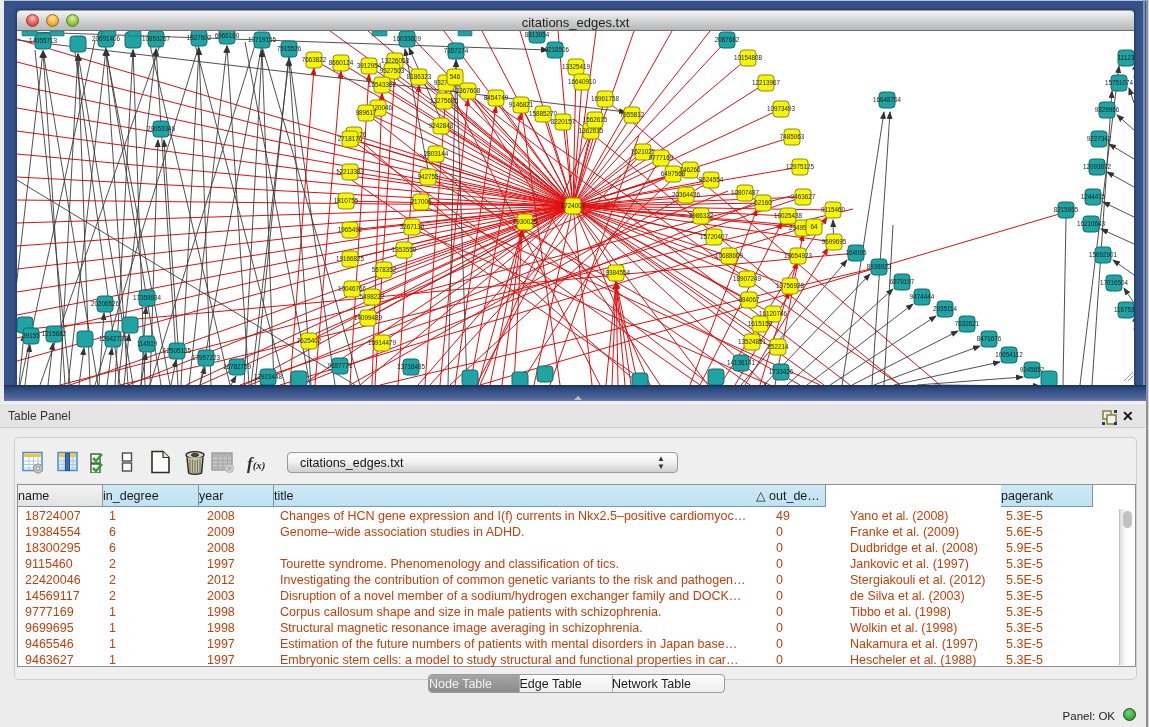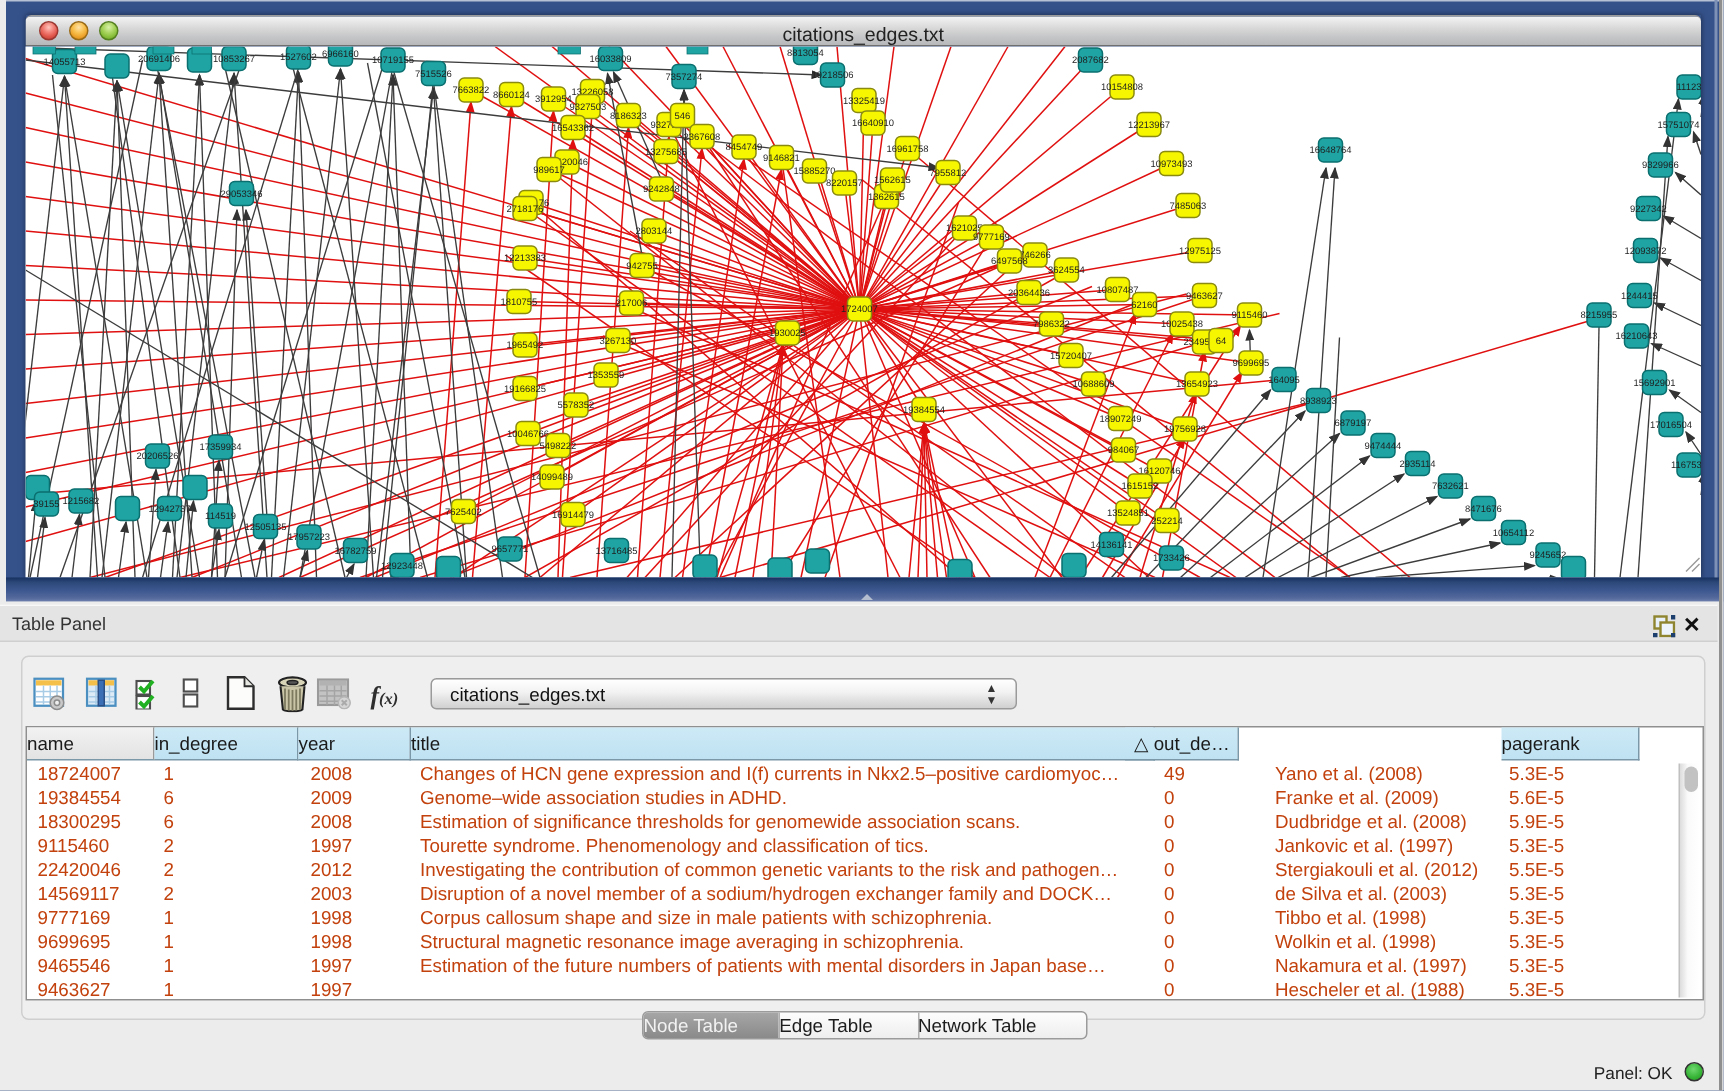--- a/index.html
+++ b/index.html
@@ -688,21 +688,20 @@
           <span class="c" style="left:189px">2009</span>
           <span class="c" style="left:262px;width:489px">Genome–wide association studies in ADHD.</span>
           <span class="c" style="left:758px">0</span>
           <span class="c" style="left:832px;width:148px">Franke et al. (2009)</span>
           <span class="c" style="left:988px">5.6E-5</span>
         </div>
 <div class="tr" style="top:55px">
           <span class="c" style="left:7px">18300295</span>
           <span class="c" style="left:91px">6</span>
           <span class="c" style="left:189px">2008</span>
-          <span class="c" style="left:262px;width:489px">Estimation of significance thresholds for genomewide association scans.</span>
           <span class="c" style="left:758px">0</span>
           <span class="c" style="left:832px;width:148px">Dudbridge et al. (2008)</span>
           <span class="c" style="left:988px">5.9E-5</span>
         </div>
 <div class="tr" style="top:71px">
           <span class="c" style="left:7px">9115460</span>
           <span class="c" style="left:91px">2</span>
           <span class="c" style="left:189px">1997</span>
           <span class="c" style="left:262px;width:489px">Tourette syndrome. Phenomenology and classification of tics.</span>
           <span class="c" style="left:758px">0</span>
@@ -751,20 +750,21 @@
           <span class="c" style="left:189px">1997</span>
           <span class="c" style="left:262px;width:489px">Estimation of the future numbers of patients with mental disorders in Japan base…</span>
           <span class="c" style="left:758px">0</span>
           <span class="c" style="left:832px;width:148px">Nakamura et al. (1997)</span>
           <span class="c" style="left:988px">5.3E-5</span>
         </div>
 <div class="tr" style="top:167px">
           <span class="c" style="left:7px">9463627</span>
           <span class="c" style="left:91px">1</span>
           <span class="c" style="left:189px">1997</span>
+          <span class="c" style="left:262px;width:489px">Embryonic stem cells: a model to study structural and functional properties in car…</span>
           <span class="c" style="left:758px">0</span>
           <span class="c" style="left:832px;width:148px">Hescheler et al. (1988)</span>
           <span class="c" style="left:988px">5.3E-5</span>
         </div>
       <div id="vsb">
           <div class="th2"></div>
         </div>
     </div>
   </div>
   <div id="tabs">

